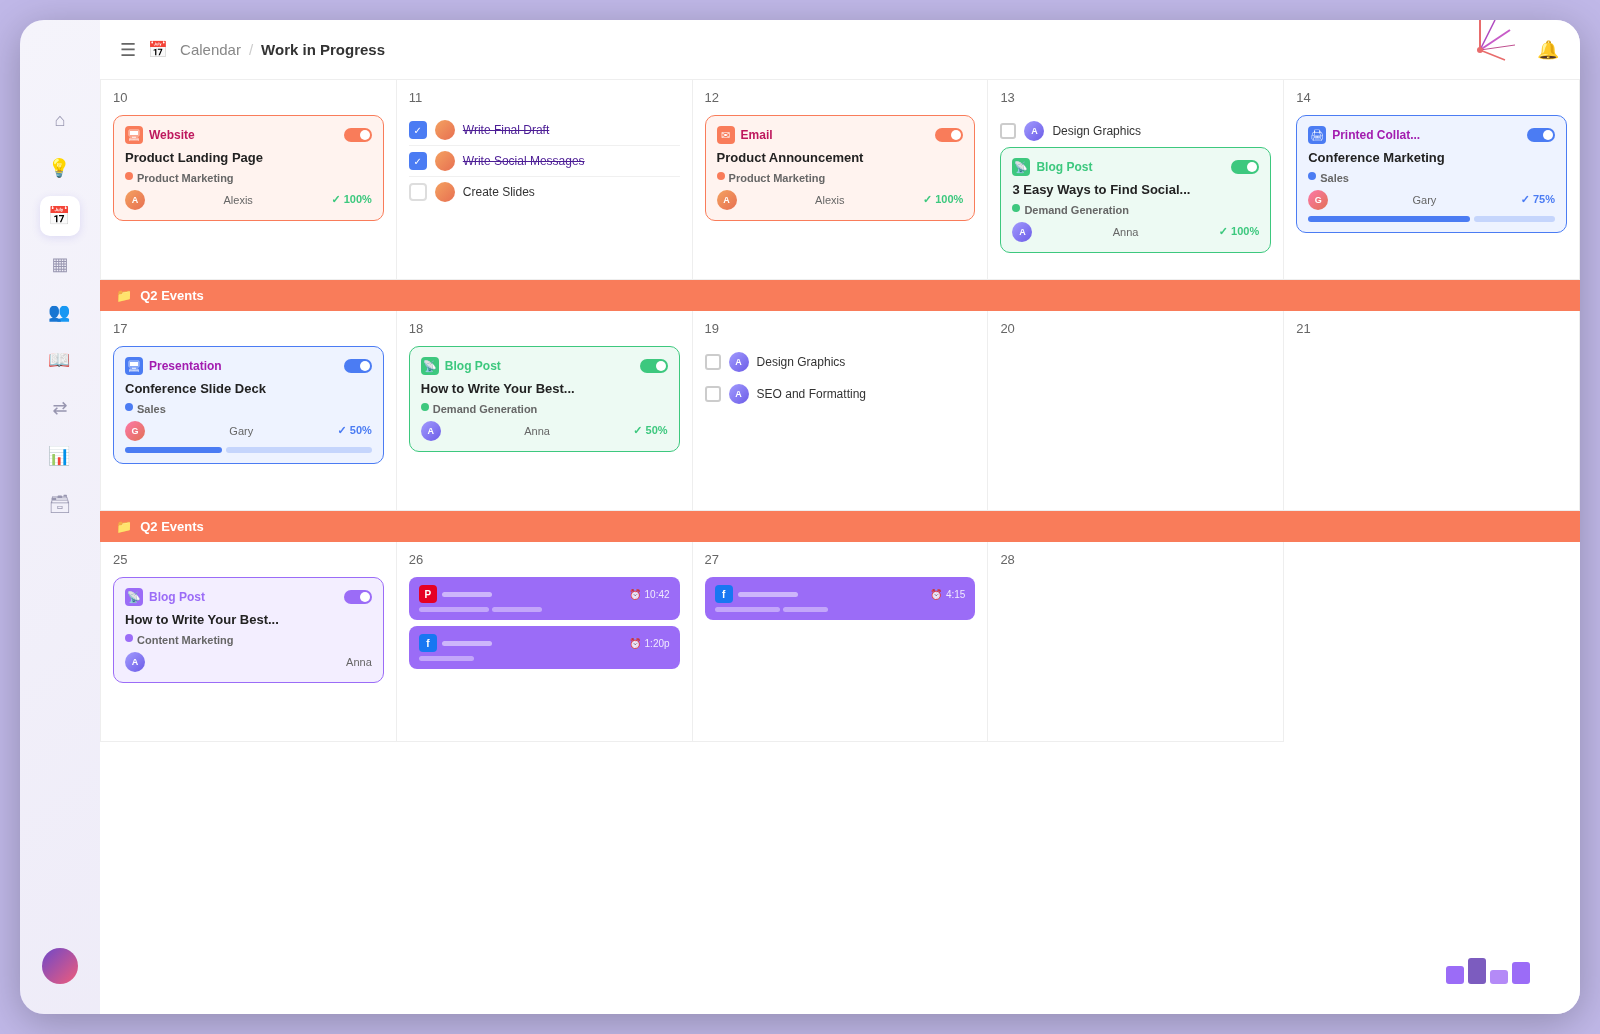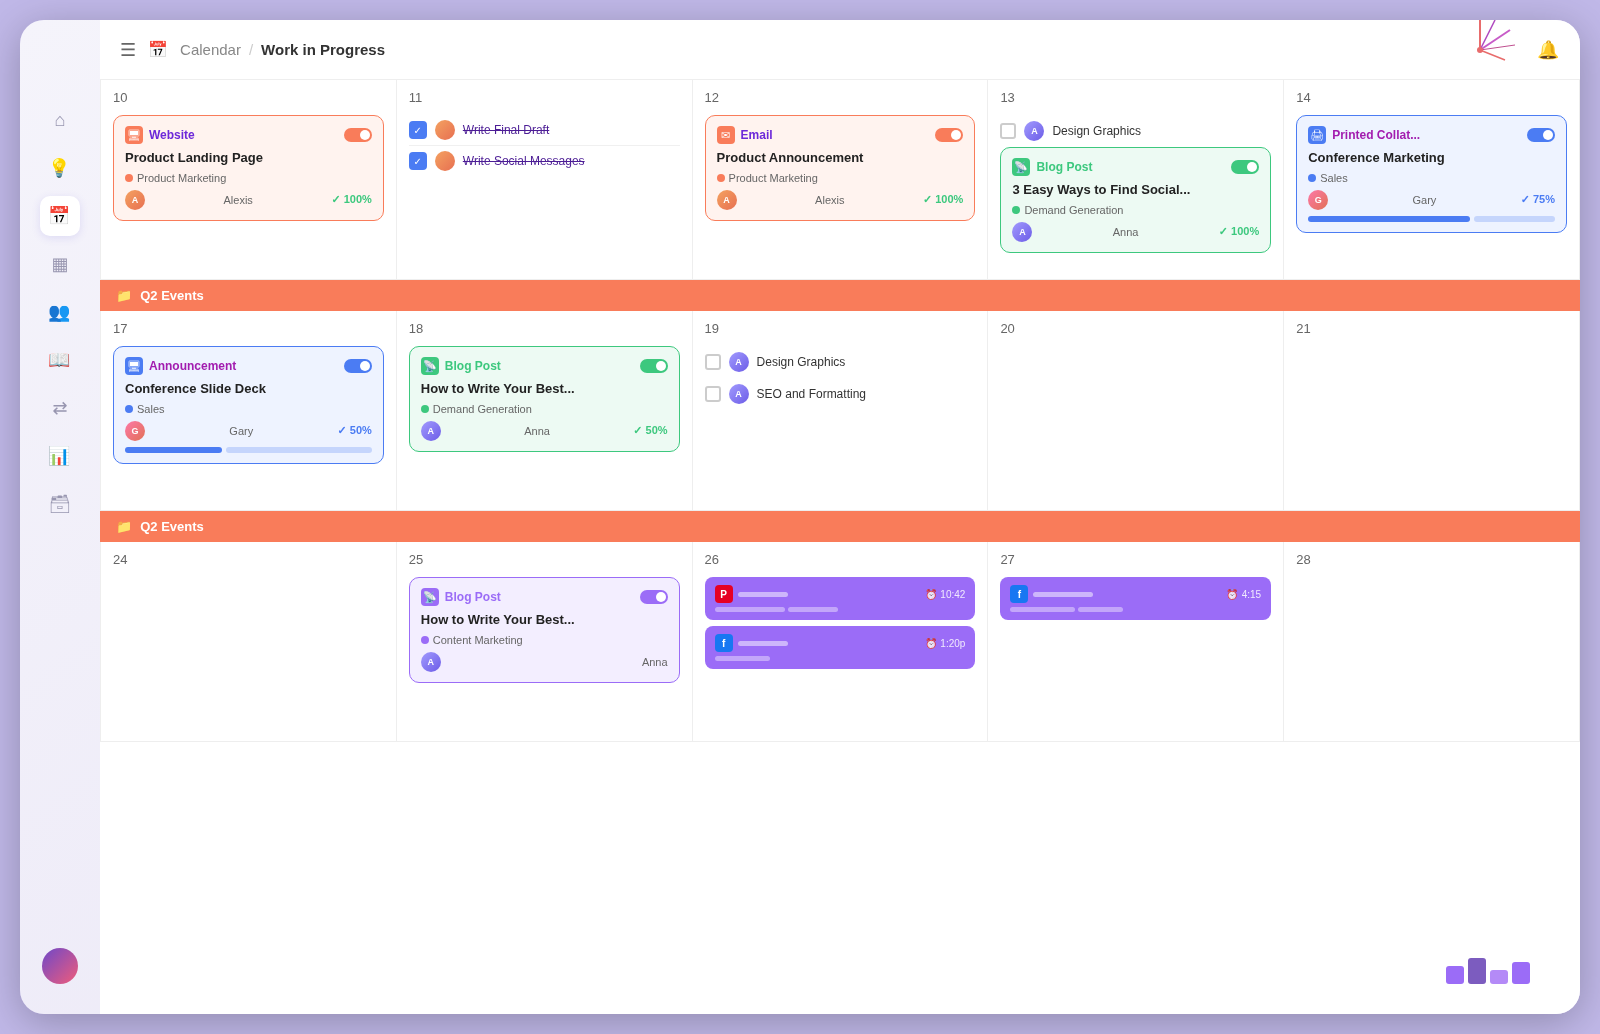--- a/index.html
+++ b/index.html
@@ -211,21 +211,21 @@
     .icon-orange { background: #f97c5a; color: white; }
     .icon-green { background: #3dc87e; color: white; }
     .icon-blue { background: #4b7cf3; color: white; }
     .icon-purple { background: #9b6cf7; color: white; }
 
     .card-type-label {
       font-size: 12px;
       font-weight: 600;
       flex: 1;
     }
-    .type-orange { color: #6d28d9; }
+    .type-orange { color: #be185d; }
     .type-green { color: #3dc87e; }
     .type-blue { color: #a21caf; }
     .type-purple { color: #9b6cf7; }
 
     .card-toggle {
       width: 28px;
       height: 14px;
       border-radius: 7px;
       position: relative;
       flex-shrink: 0;
@@ -248,23 +248,24 @@
     .card-title {
       font-size: 13px;
       font-weight: 700;
       color: #222;
       margin-bottom: 5px;
       line-height: 1.3;
     }
 
     .card-tag {
       display: flex;
-      align-items: center;
+      align-items: flex-start;
       gap: 4px;
       margin-bottom: 6px;
+      font-weight: bold;
     }
     .tag-dot {
       width: 8px;
       height: 8px;
       border-radius: 50%;
     }
     .dot-orange { background: #f97c5a; }
     .dot-green { background: #3dc87e; }
     .dot-blue { background: #4b7cf3; }
     .dot-purple { background: #9b6cf7; }
@@ -492,20 +493,25 @@
           <div class="checklist-item">
             <div class="check-box check-done">✓</div>
             <div class="checklist-avatar" style="background:linear-gradient(135deg,#f4a261,#e76f51)"></div>
             <span class="checklist-text done">Write Final Draft</span>
           </div>
           <div class="checklist-item">
             <div class="check-box check-done">✓</div>
             <div class="checklist-avatar" style="background:linear-gradient(135deg,#f4a261,#e76f51)"></div>
             <span class="checklist-text done">Write Social Messages</span>
           </div>
+          <div class="checklist-item">
+            <div class="check-box"></div>
+            <div class="checklist-avatar" style="background:linear-gradient(135deg,#f4a261,#e76f51)"></div>
+            <span class="checklist-text">Create Slides</span>
+          </div>
         </div>
       </div>
 
       <div class="cal-cell">
         <div class="day-num">12</div>
 
         <div class="card card-orange">
           <div class="card-header">
             <div class="card-type-icon icon-orange">✉</div>
             <span class="card-type-label type-orange">Email</span>
@@ -586,21 +592,21 @@
     </div>
 
     <div class="cal-grid">
 
       <div class="cal-cell">
         <div class="day-num">17</div>
 
         <div class="card card-blue">
           <div class="card-header">
             <div class="card-type-icon icon-blue">🖥</div>
-            <span class="card-type-label type-blue">Announcement</span>
+            <span class="card-type-label type-blue">Presentation</span>
             <div class="card-toggle toggle-blue"></div>
           </div>
           <div class="card-title">Conference Slide Deck</div>
           <div class="card-tag">
             <div class="tag-dot dot-blue"></div>
             <span class="tag-label">Sales</span>
           </div>
           <div class="card-footer">
             <div class="avatar-sm avatar-gary">G</div>
             <span class="tag-label">Gary</span>
@@ -659,23 +665,20 @@
 
     </div>
 
     <div style="background:#f97c5a;color:white;padding:8px 16px;font-size:13px;font-weight:600;display:flex;align-items:center;gap:8px;">
       <span>📁</span>
       <span>Q2 Events</span>
     </div>
 
     <div class="cal-grid">
 
-      <div class="cal-cell">
-        <div class="day-num">24</div>
-      </div>
 
       <div class="cal-cell">
         <div class="day-num">25</div>
 
         <div class="card card-purple">
           <div class="card-header">
             <div class="card-type-icon icon-purple">📡</div>
             <span class="card-type-label type-purple">Blog Post</span>
             <div class="card-toggle toggle-purple"></div>
           </div>

